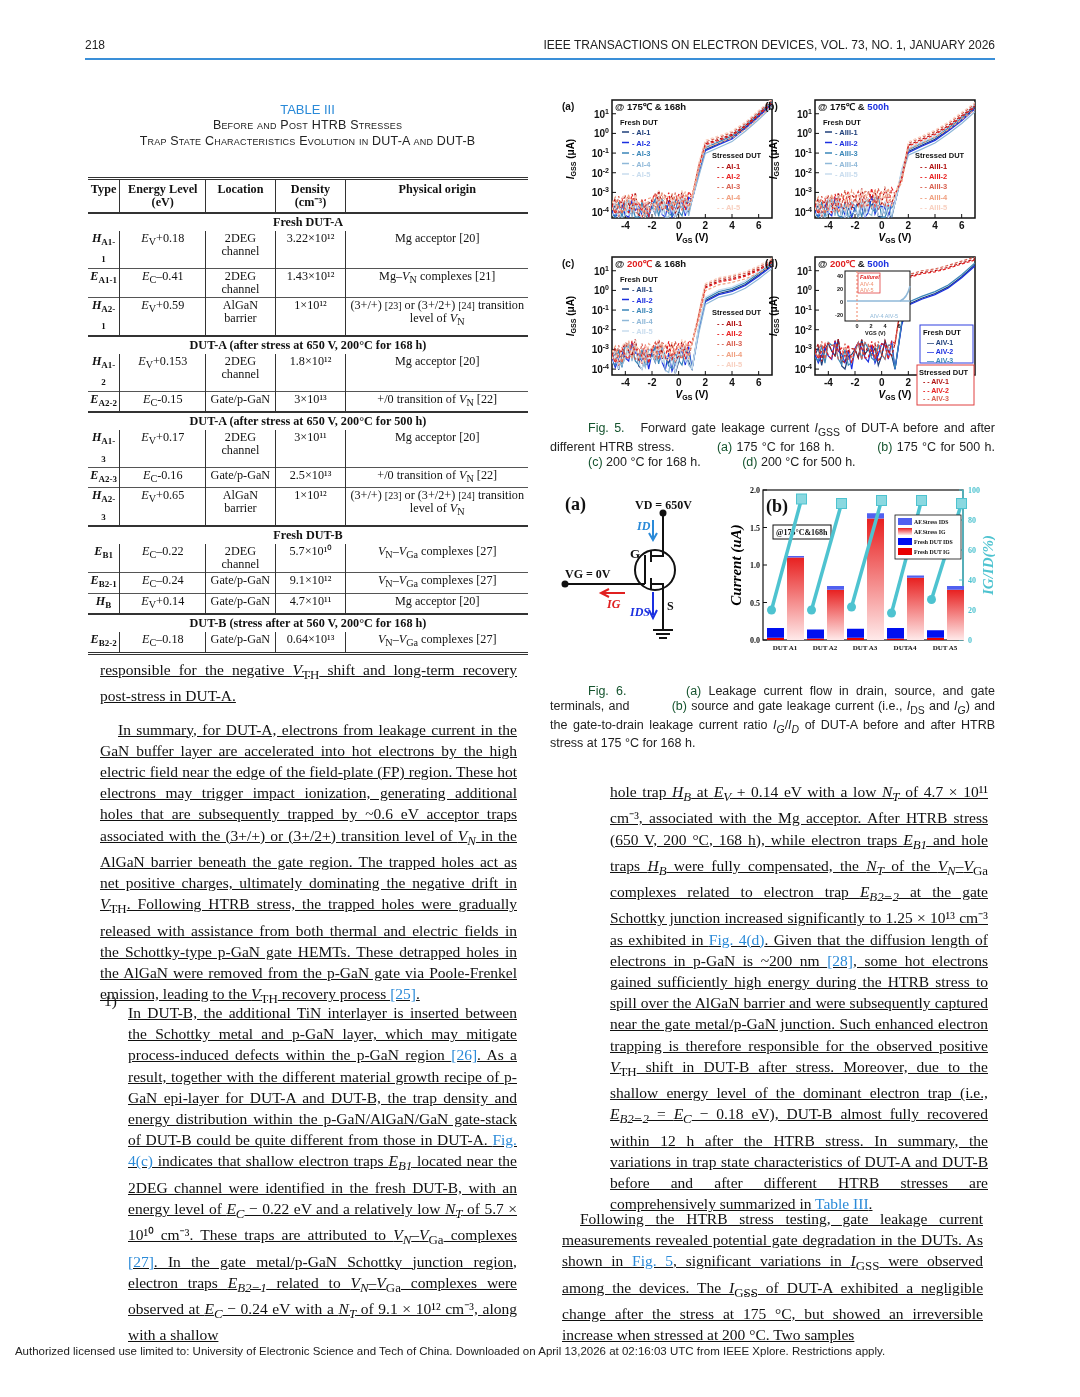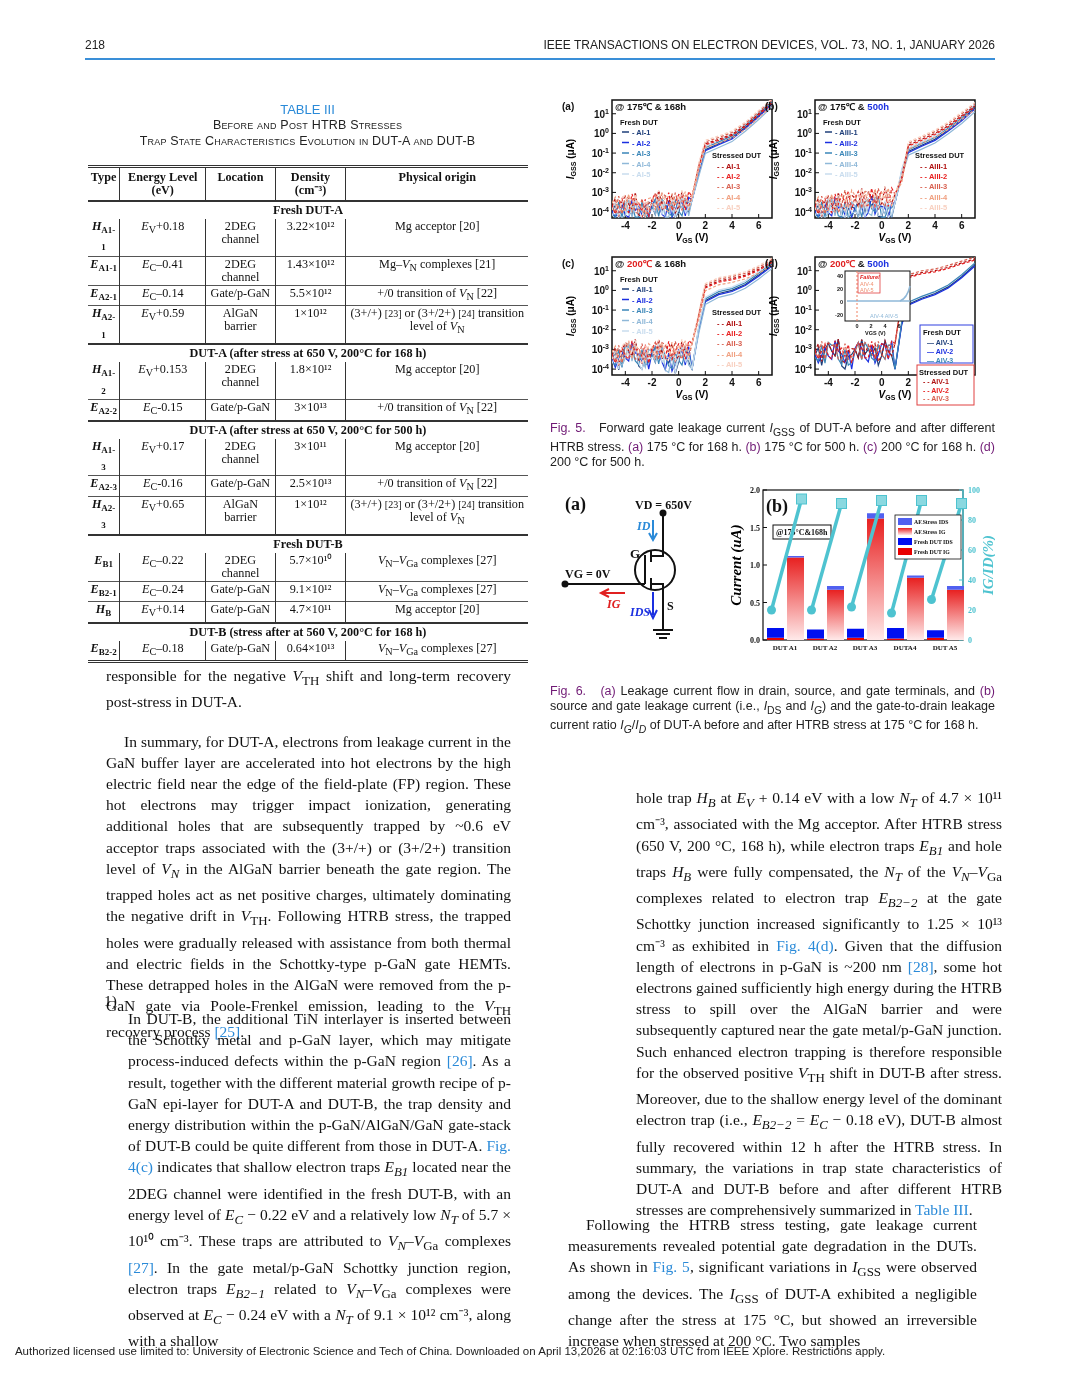--- a/index.html
+++ b/index.html
@@ -4,37 +4,37 @@
 <style>
   html,body{margin:0;padding:0;background:#fff;}
   body{width:1080px;height:1397px;position:relative;overflow:hidden;font-family:"Liberation Serif",serif;color:#111;}
   .hdr{position:absolute;left:85px;top:38px;width:910px;font-family:"Liberation Sans",sans-serif;font-size:12px;color:#222;}
   .hdr .pg{position:absolute;left:0;top:0;}
   .hdr .jn{position:absolute;right:0;top:0;}
   .hdr-rule{position:absolute;left:85px;top:58px;width:910px;height:2px;background:#3a8fd8;}
   .tcap{position:absolute;left:85px;top:102px;width:445px;text-align:center;font-family:"Liberation Sans",sans-serif;}
   .tcap .tn{color:#2a8ad8;font-size:13px;}
   .tcap .tt{font-size:12.5px;letter-spacing:.2px;line-height:16px;color:#222;}
-  table.trap{position:absolute;left:88px;top:165px;width:440px;border-collapse:collapse;font-size:12.2px;line-height:13px;}
+  table.trap{position:absolute;left:88px;top:177px;width:440px;border-collapse:collapse;font-size:12.2px;line-height:13px;}
   table.trap td,table.trap th{border-left:1px solid #333;padding:1px 2px;text-align:center;vertical-align:top;}
   table.trap td:first-child,table.trap th:first-child{border-left:none;}
   table.trap thead th{border-top:3px double #333;border-bottom:1px solid #333;font-weight:bold;padding:3px 2px;}
   table.trap tr.sec td{border-left:none;font-weight:bold;border-top:2px solid #333;padding:2px 0;}
   table.trap tr.row td{border-top:1px solid #555;}
   table.trap tr.cont td{border-top:none;}
   table.trap tbody tr:last-child td{border-bottom:3px double #333;}
   .tp{font-weight:bold;font-style:italic;}
   .tp sub{font-size:9px;font-style:normal;}
   td.orig{text-align:left;margin-left:29px;}
   .body{position:absolute;font-size:15.5px;line-height:21.2px;text-align:justify;color:#111;}
-  .body p{margin:18px;}
+  .body p{margin:12px;text-decoration:underline;}
   .ind{text-indent:18px;}
   .link{color:#2a8ad8;}
   .fcap{position:absolute;font-family:"Liberation Sans",sans-serif;font-size:12.5px;line-height:15px;color:#222;}
-  .fcap .link{color:#701a75;}
+  .fcap .link{color:#14532d;margin-left:38px;}
   .fig5{position:absolute;left:560px;top:95px;width:430px;height:315px;}
   .fig6{position:absolute;left:555px;top:480px;width:440px;height:180px;}
   .foot{position:absolute;left:0;width:900px;top:1345px;text-align:center;font-family:"Liberation Sans",sans-serif;font-size:11.5px;color:#222;}
   .li{position:absolute;}
   .li .num{position:absolute;left:0;top:0;}
 </style>
 </head>
 <body>
 
 <div class="hdr">
@@ -69,27 +69,20 @@
         <td>2DEG channel</td>
         <td>3.22×10¹²</td>
         <td>Mg acceptor [20]</td>
       </tr>
       <tr class="row">
         <td><span class="tp">E<sub>A1-1</sub></span></td>
         <td><i>E</i><sub>C</sub>–0.41</td>
         <td>2DEG channel</td>
         <td>1.43×10¹²</td>
         <td>Mg–<i>V</i><sub>N</sub> complexes [21]</td>
-      </tr>
-      <tr class="row">
-        <td><span class="tp">E<sub>A2-1</sub></span></td>
-        <td><i>E</i><sub>C</sub>–0.14</td>
-        <td>Gate/p-GaN</td>
-        <td>5.5×10¹²</td>
-        <td>+/0 transition of <i>V</i><sub>N</sub> [22]</td>
       </tr>
       <tr class="row">
         <td><span class="tp">H<sub>A2-1</sub></span></td>
         <td><i>E</i><sub>V</sub>+0.59</td>
         <td>AlGaN barrier</td>
         <td>1×10¹²</td>
         <td class="orig">(3+/+) <span style="font-size:10px">[23]</span> or (3+/2+) <span style="font-size:10px">[24]</span> transition level of <i>V</i><sub>N</sub></td>
       </tr>
       <tr class="sec">
         <td colspan="5">DUT-A (after stress at 650 V, 200°C for 168 h)</td>
@@ -554,20 +547,20 @@
         <text x="359" y="74" font-family="Liberation Serif, serif" font-size="5.8" fill="#111" font-weight="bold">Fresh DUT IG</text>
       </g>
     </g>
   </svg>
 
 <div class="fcap" style="left:550px;top:684px;width:445px;text-align:justify;">
   <span class="link">Fig. 6.</span>&nbsp;&nbsp;
   <span id="fig6cap"><span class="link">(a)</span> Leakage current flow in drain, source, and gate terminals, and <span class="link">(b)</span> source and gate leakage current (i.e., <i>I</i><sub>DS</sub> and <i>I<sub>G</sub></i>) and the gate-to-drain leakage current ratio <i>I<sub>G</sub></i>/<i>I<sub>D</sub></i> of DUT-A before and after HTRB stress at 175 °C for 168 h.</span>
 </div>
 
-<div class="body" style="left:618px;top:769px;width:402px;">
+<div class="body" style="left:598px;top:769px;width:402px;">
   <p id="rc-item1">hole trap <i>H<sub>B</sub></i> at <i>E<sub>V</sub></i> + 0.14 eV with a low <i>N<sub>T</sub></i> of 4.7 × 10¹¹ cm⁻³, associated with the Mg acceptor. After HTRB stress (650 V, 200 °C, 168 h), while electron traps <i>E<sub>B1</sub></i> and hole traps <i>H<sub>B</sub></i> were fully compensated, the <i>N<sub>T</sub></i> of the <i>V<sub>N</sub></i>–<i>V</i><sub>Ga</sub> complexes related to electron trap <i>E<sub>B2−2</sub></i> at the gate Schottky junction increased significantly to 1.25 × 10¹³ cm⁻³ as exhibited in <span class="link">Fig. 4(d)</span>. Given that the diffusion length of electrons in p-GaN is ~200 nm <span class="link">[28]</span>, some hot electrons gained sufficiently high energy during the HTRB stress to spill over the AlGaN barrier and were subsequently captured near the gate metal/p-GaN junction. Such enhanced electron trapping is therefore responsible for the observed positive <i>V</i><sub>TH</sub> shift in DUT-B after stress. Moreover, due to the shallow energy level of the dominant electron trap (i.e., <i>E<sub>B2−2</sub></i> = <i>E<sub>C</sub></i> − 0.18 eV), DUT-B almost fully recovered within 12 h after the HTRB stress. In summary, the variations in trap state characteristics of DUT-A and DUT-B before and after different HTRB stresses are comprehensively summarized in <span class="link">Table III</span>.</p>
 </div>
 <div class="body" style="left:550px;top:1196px;width:445px;">
   <p id="rc-p3" class="ind">Following the HTRB stress testing, gate leakage current measurements revealed potential gate degradation in the DUTs. As shown in <span class="link">Fig. 5</span>, significant variations in <i>I</i><sub>GSS</sub> were observed among the devices. The <i>I</i><sub>GSS</sub> of DUT-A exhibited a negligible change after the stress at 175 °C, but showed an irreversible increase when stressed at 200 °C. Two samples</p>
 </div>
 
 <div class="foot">Authorized licensed use limited to: University of Electronic Science and Tech of China. Downloaded on April 13,2026 at 02:16:03 UTC from IEEE Xplore.  Restrictions apply.</div>
 
 </body></html>

